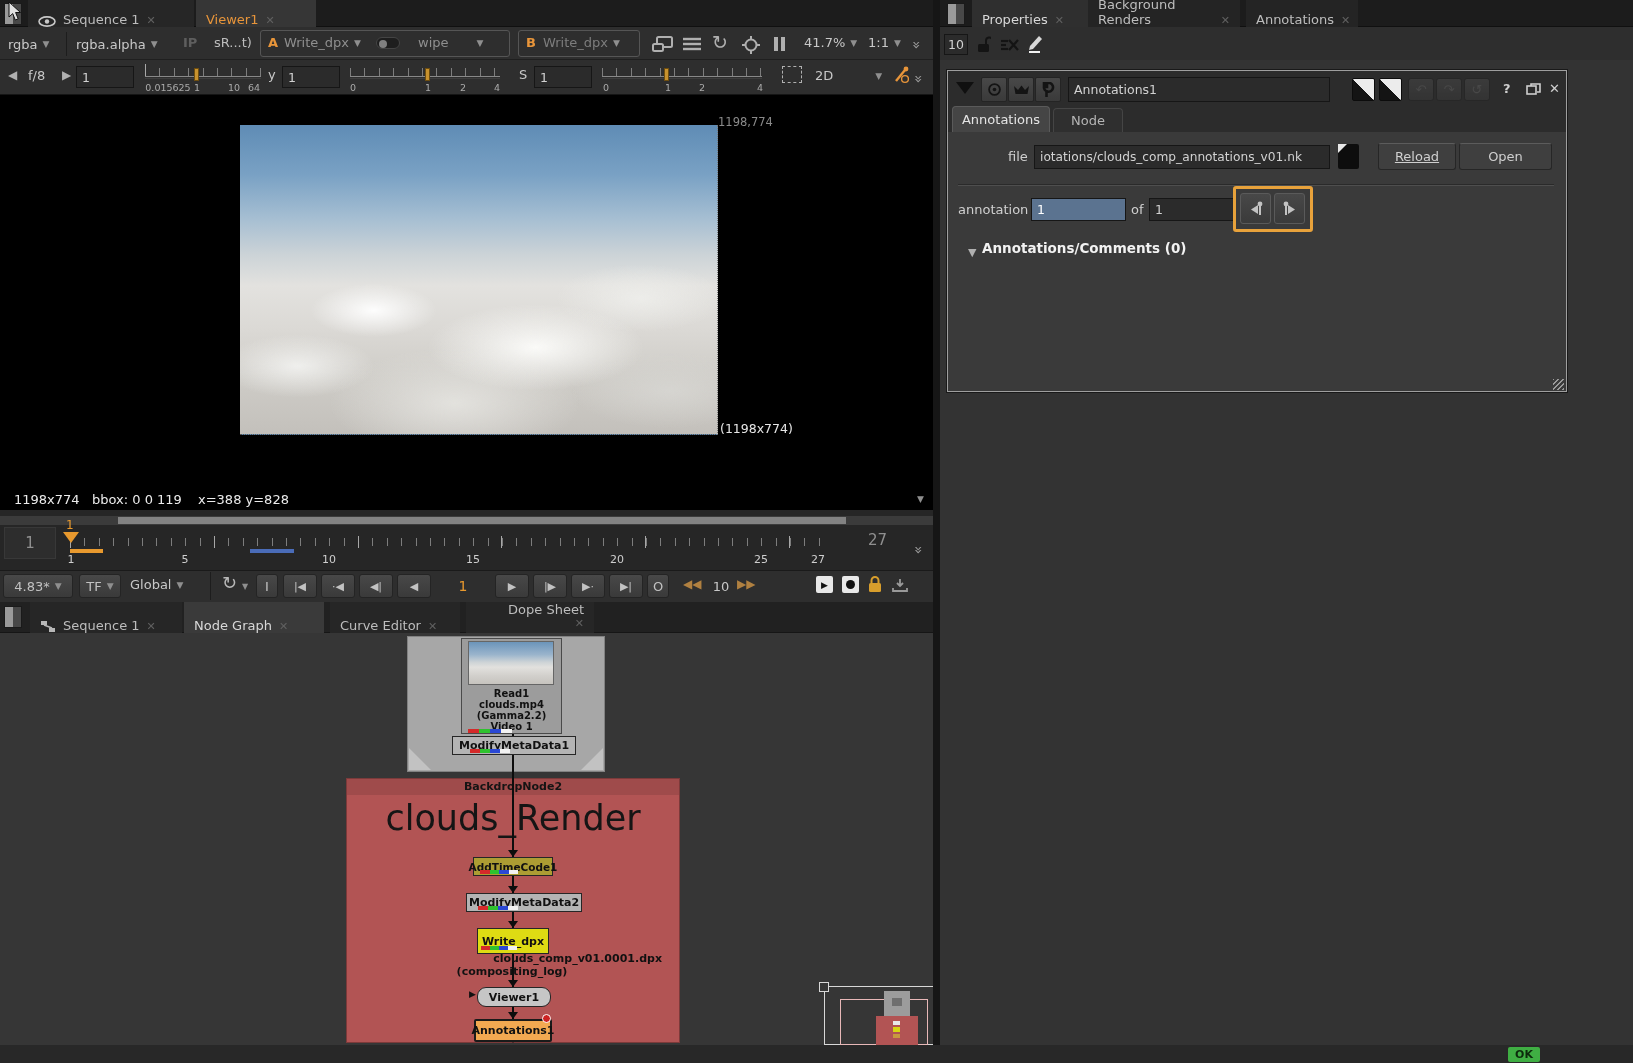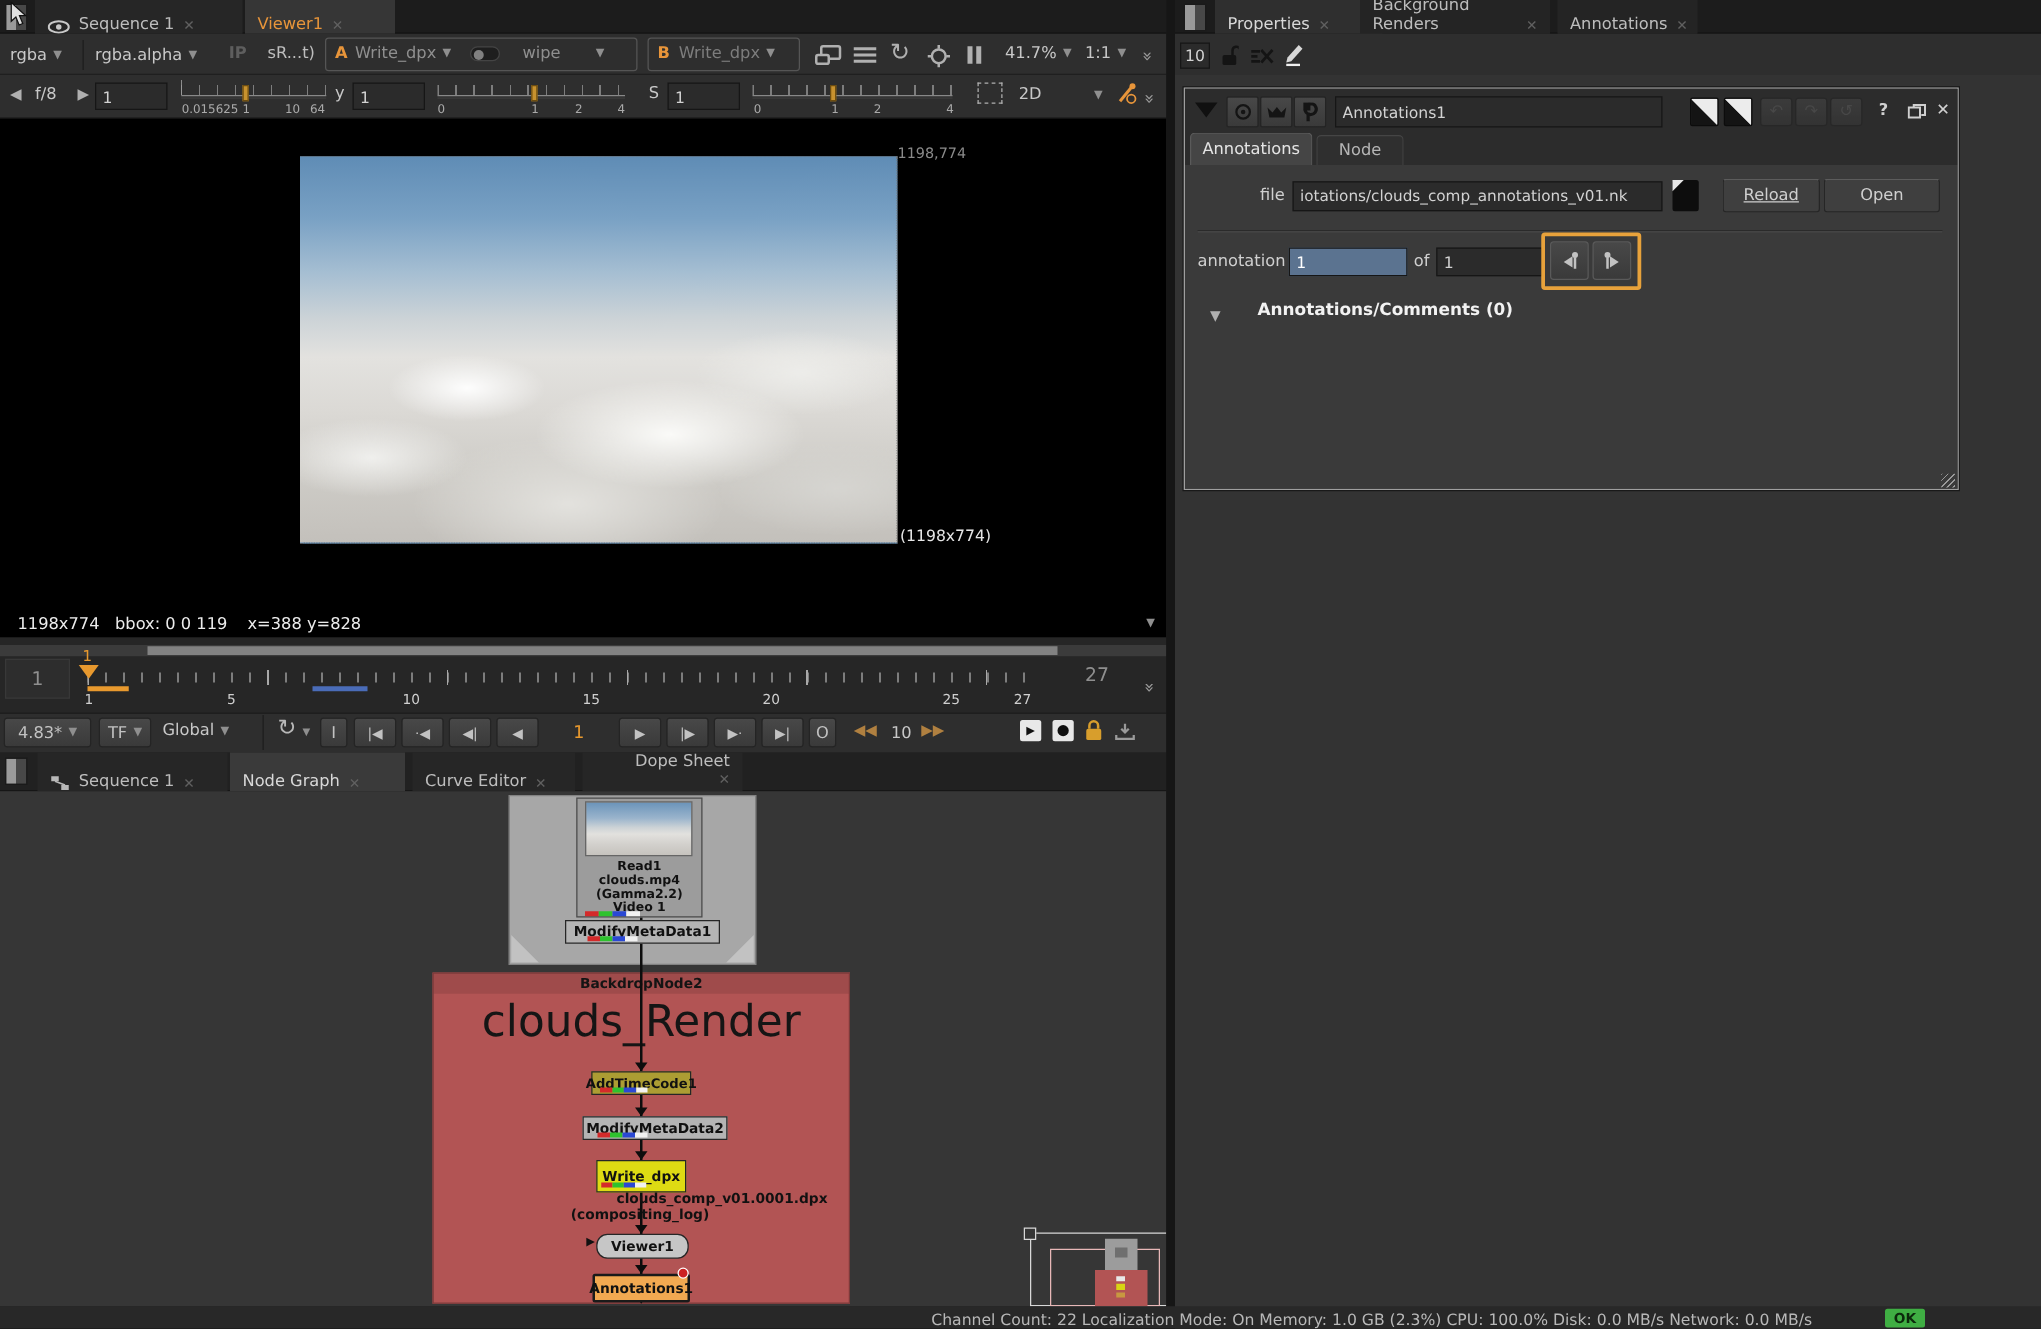--- a/index.html
+++ b/index.html
@@ -496,25 +496,24 @@
     </div>
   <div class="btn r" style="left:1274px;top:193px;width:31px;height:31px;border-color:#5a5a5a;">
     <svg width="18" height="18" viewBox="0 0 18 18">
         <circle cx="5" cy="4" r="2.4" fill="#c2c2c2"></circle>
         <line x1="5" y1="6" x2="5" y2="15" stroke="#c2c2c2" stroke-width="2"></line>
         <polygon points="14,9.5 7,5 7,14" fill="#c2c2c2"></polygon>
       </svg>
     </div>
 
   <span class="r dd" style="left:963px;top:246px;font-size:11px;color:#b0b0b0;">▼</span>
-  <span class="r" style="left:982px;top:240px;font-weight:bold;color:#f2f2f2;font-size:13.5px;margin-left:24px;">Annotations/Comments (0)</span>
+  <span class="r" style="left:982px;top:240px;font-weight:bold;color:#f2f2f2;font-size:13.5px;">Annotations/Comments (0)</span>
   <div class="r" style="left:1553px;top:379px;width:11px;height:11px;background:repeating-linear-gradient(135deg,#9a9a9a 0 1px,transparent 1px 3.5px);"></div>
 
   <div class="r" style="left:0;top:1045px;width:1633px;height:18px;background:#282828;"></div>
-  <span class="r nowrap" style="left:745px;top:1048px;font-size:12.5px;color:#b8b8b8;">Channel Count: 22 Localization Mode: On  Memory: 1.0 GB (2.3%) CPU: 100.0% Disk: 0.0 MB/s Network: 0.0 MB/s</span>
   <div class="r flex" style="left:1508px;top:1047px;width:32px;height:15px;background:#3fae43;border-radius:2px;justify-content:center;">
       <span style="color:#0c2a0c;font-size:11px;font-weight:bold;">OK</span>
     </div>
 
   <svg class="r" width="15" height="21" viewBox="0 0 15 21" style="left:8px;top:1px;z-index:99;">
       <polygon points="1,1 1,16 4.7,12.6 7.3,19 10.2,17.8 7.6,11.5 12.5,11.5" fill="#e0e0e0" stroke="#111" stroke-width="1"></polygon>
     </svg>
 </div>
 
 </body></html>

